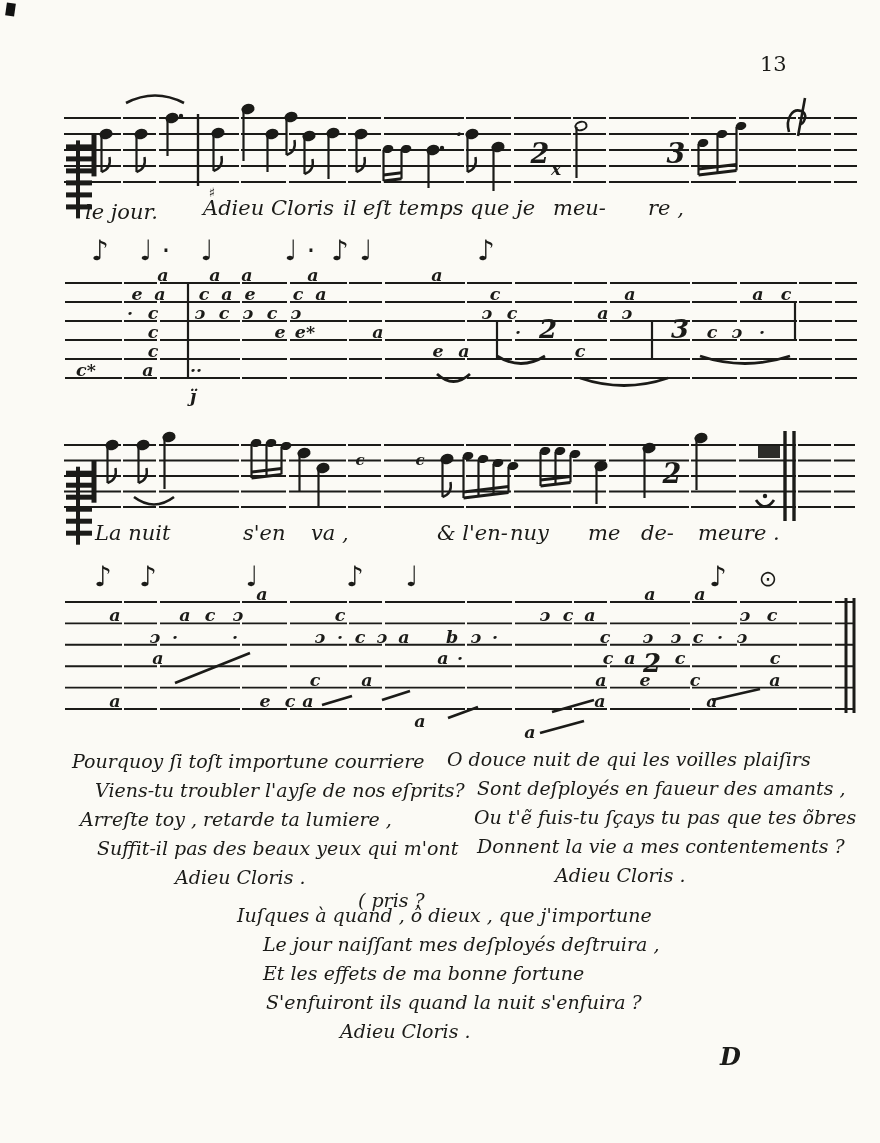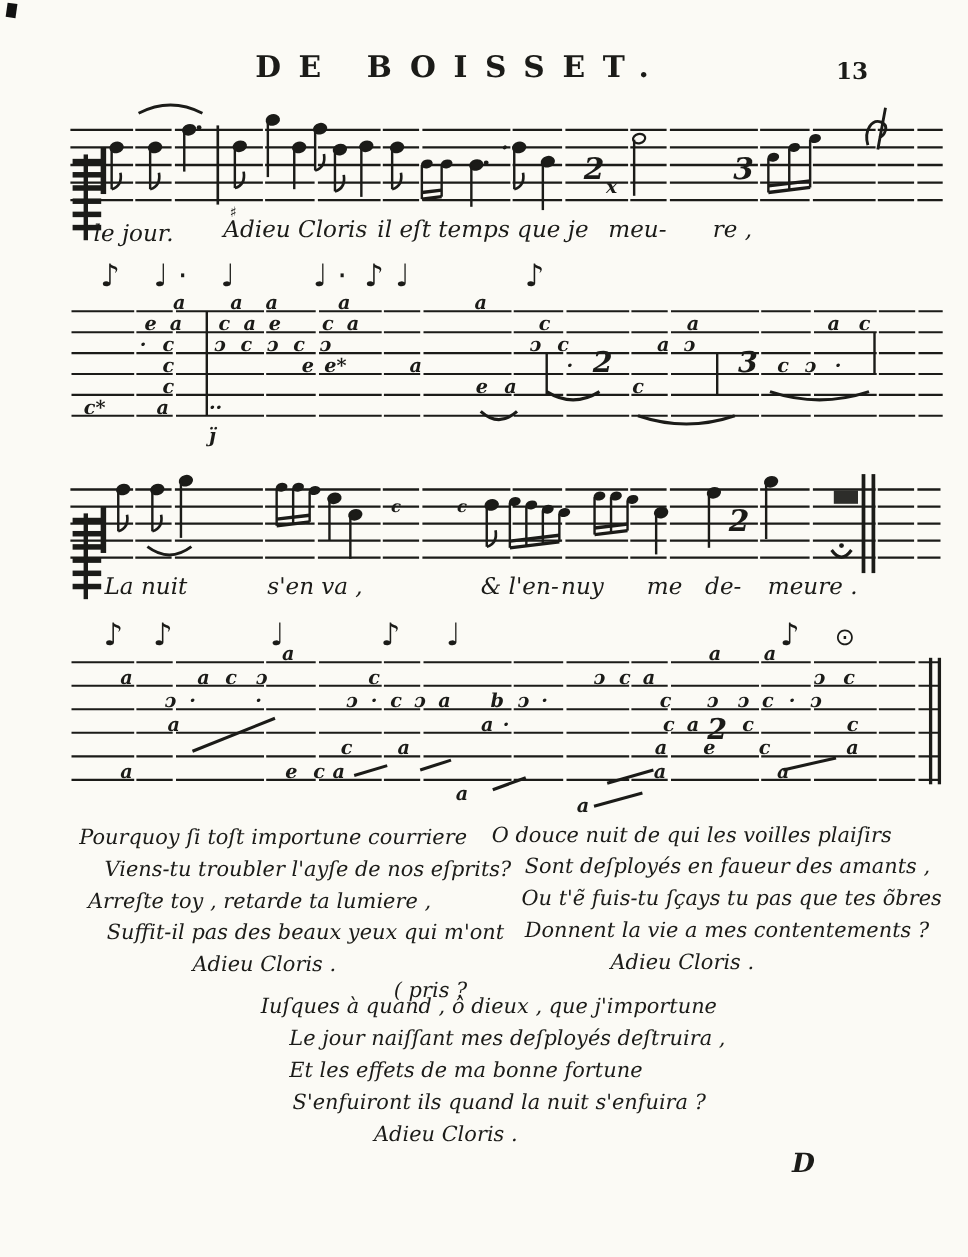--- a/index.html
+++ b/index.html
@@ -1,35 +1,34 @@
 <!DOCTYPE html>
 <html><head>
 <meta charset="utf-8">
 <style>
   html,body{margin:0;padding:0;background:#e8e6e0;}
   .page{position:relative;width:880px;height:1143px;background:#fbfaf5;
         font-family:"DejaVu Serif",serif;color:#1b1b18;overflow:hidden;}
   .abs{position:absolute;white-space:pre;}
   .hdr{font-size:27px;letter-spacing:16px;font-weight:bold;}
-  .pnum{font-size:21px;font-weight:bold;}
+  .pnum{font-size:21px;font-weight:normal;}
   .lyr{font-style:italic;font-size:21px;font-weight:500;}
   .verse{font-style:italic;font-size:19px;}
   .foot{font-variant:small-caps;letter-spacing:6px;font-size:25px;font-weight:bold;}
   .catch{font-style:italic;font-size:24px;font-weight:bold;}
   svg text{fill:#1b1b18;}
   .corner{position:absolute;left:6px;top:3px;width:9px;height:13px;background:#111;
           transform:rotate(8deg);}
 </style>
 </head>
 <body>
 
 <div class="page">
   <div class="corner"></div>
 
-  <div class="abs hdr" style="left:232px;top:46px">DE BOISSET.</div>
   <div class="abs pnum" style="left:760px;top:52px">13</div>
 
   <svg id="music" width="880" height="1143" style="position:absolute;left:0;top:0">
       <g>
         <line x1="64" y1="118" x2="857" y2="118" stroke="#1b1b18" stroke-width="2.1" stroke-dasharray="57 2 33 3 80 2 45 3"></line>
         <line x1="64" y1="134" x2="857" y2="134" stroke="#1b1b18" stroke-width="2.1" stroke-dasharray="57 2 33 3 80 2 45 3"></line>
         <line x1="64" y1="150" x2="857" y2="150" stroke="#1b1b18" stroke-width="2.1" stroke-dasharray="57 2 33 3 80 2 45 3"></line>
         <line x1="64" y1="166" x2="857" y2="166" stroke="#1b1b18" stroke-width="2.1" stroke-dasharray="57 2 33 3 80 2 45 3"></line>
         <line x1="64" y1="182" x2="857" y2="182" stroke="#1b1b18" stroke-width="2.1" stroke-dasharray="57 2 33 3 80 2 45 3"></line>
         <line x1="78" y1="140.4" x2="78" y2="218.4" stroke="#1b1b18" stroke-width="4"></line>
@@ -323,21 +322,21 @@
     </svg>
 
   <div id="texts">
       <span class="abs lyr" style="left: 85px; top: 200px;">le jour.</span>
       <span class="abs lyr" style="left: 203px; top: 196px;">Adieu Cloris</span>
       <span class="abs lyr" style="left: 343px; top: 196px;">il eſt temps que je</span>
       <span class="abs lyr" style="left: 553px; top: 196px;">meu-</span>
       <span class="abs lyr" style="left: 648px; top: 196px;">re ,</span>
       <span class="abs lyr" style="left: 95px; top: 521px;">La nuit</span>
       <span class="abs lyr" style="left: 243px; top: 521px;">s'en</span>
-      <span class="abs lyr" style="left: 292px; top: 521px;">va ,</span>
+      <span class="abs lyr" style="left: 311px; top: 521px;">va ,</span>
       <span class="abs lyr" style="left: 437px; top: 521px;">&amp; l'en-</span>
       <span class="abs lyr" style="left: 510px; top: 521px;">nuy</span>
       <span class="abs lyr" style="left: 588px; top: 521px;">me</span>
       <span class="abs lyr" style="left: 641px; top: 521px;">de-</span>
       <span class="abs lyr" style="left: 698px; top: 521px;">meure .</span>
       <span class="abs verse" style="left: 72px; top: 750px;">Pourquoy ſi toſt importune courriere</span>
       <span class="abs verse" style="left: 95px; top: 779px;">Viens-tu troubler l'ayſe de nos eſprits?</span>
       <span class="abs verse" style="left: 80px; top: 808px;">Arreſte toy , retarde ta lumiere ,</span>
       <span class="abs verse" style="left: 97px; top: 837px;">Suffit-il pas des beaux yeux qui m'ont</span>
       <span class="abs verse" style="left: 175px; top: 866px;">Adieu Cloris .</span>

